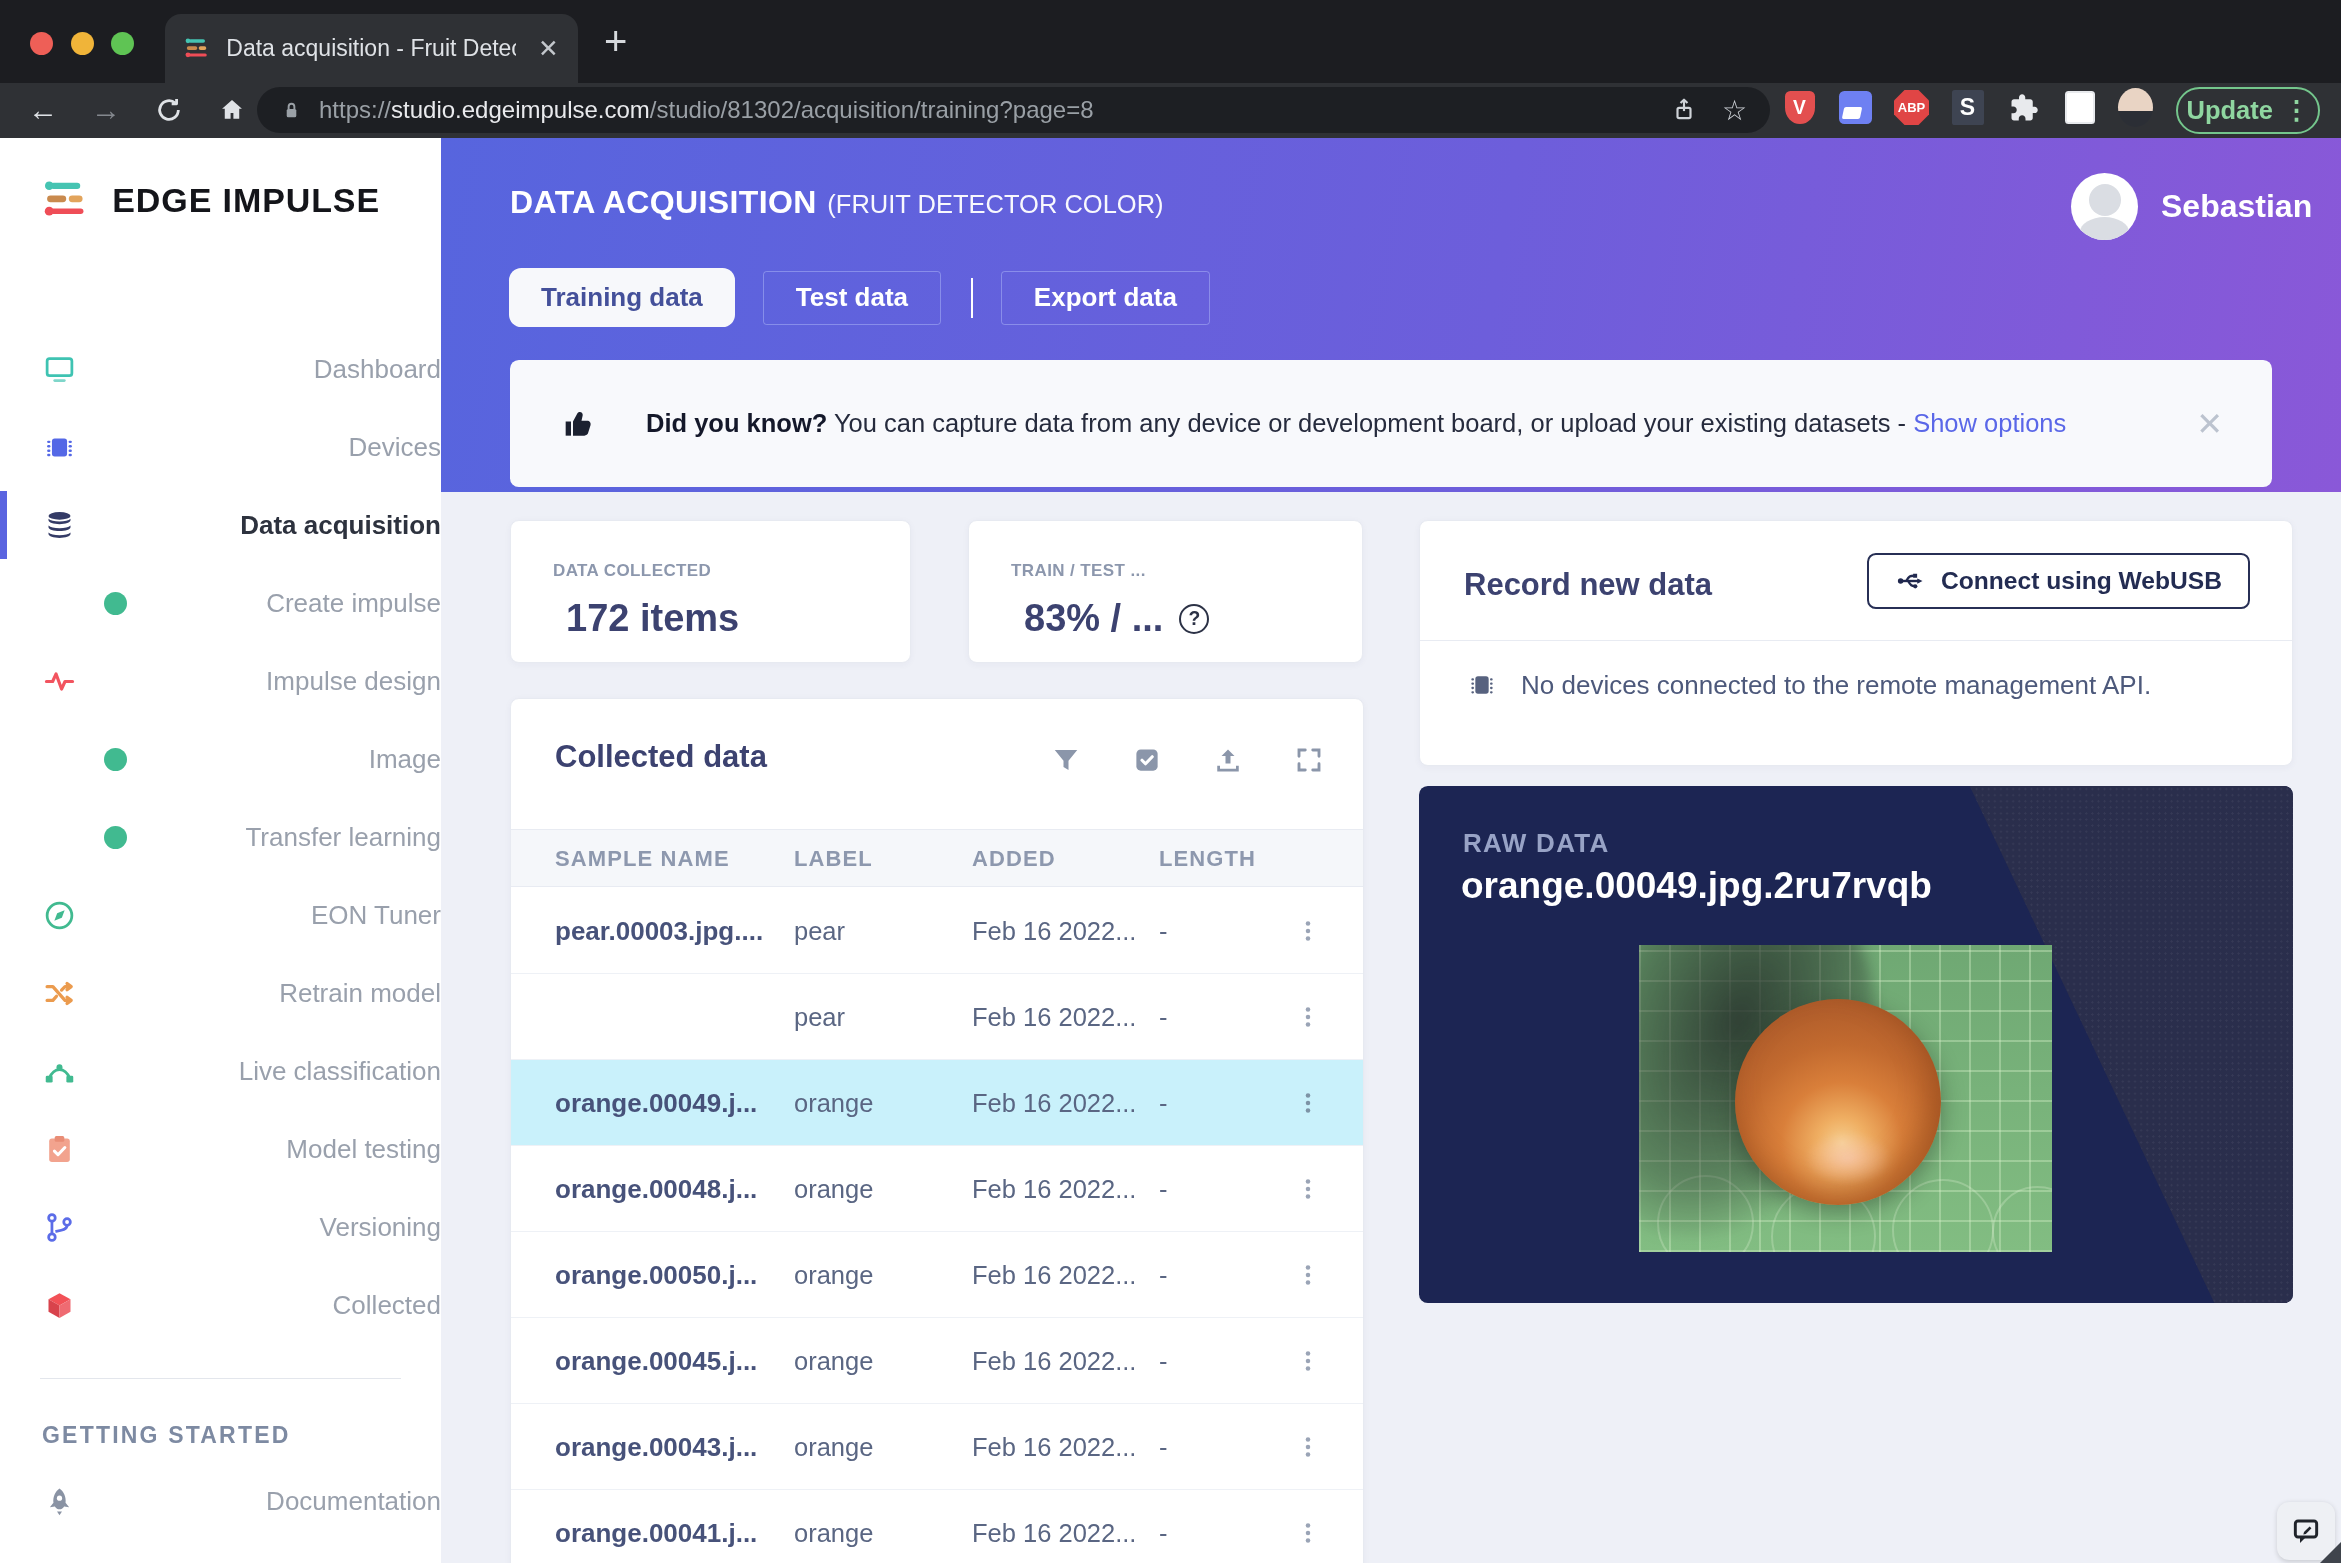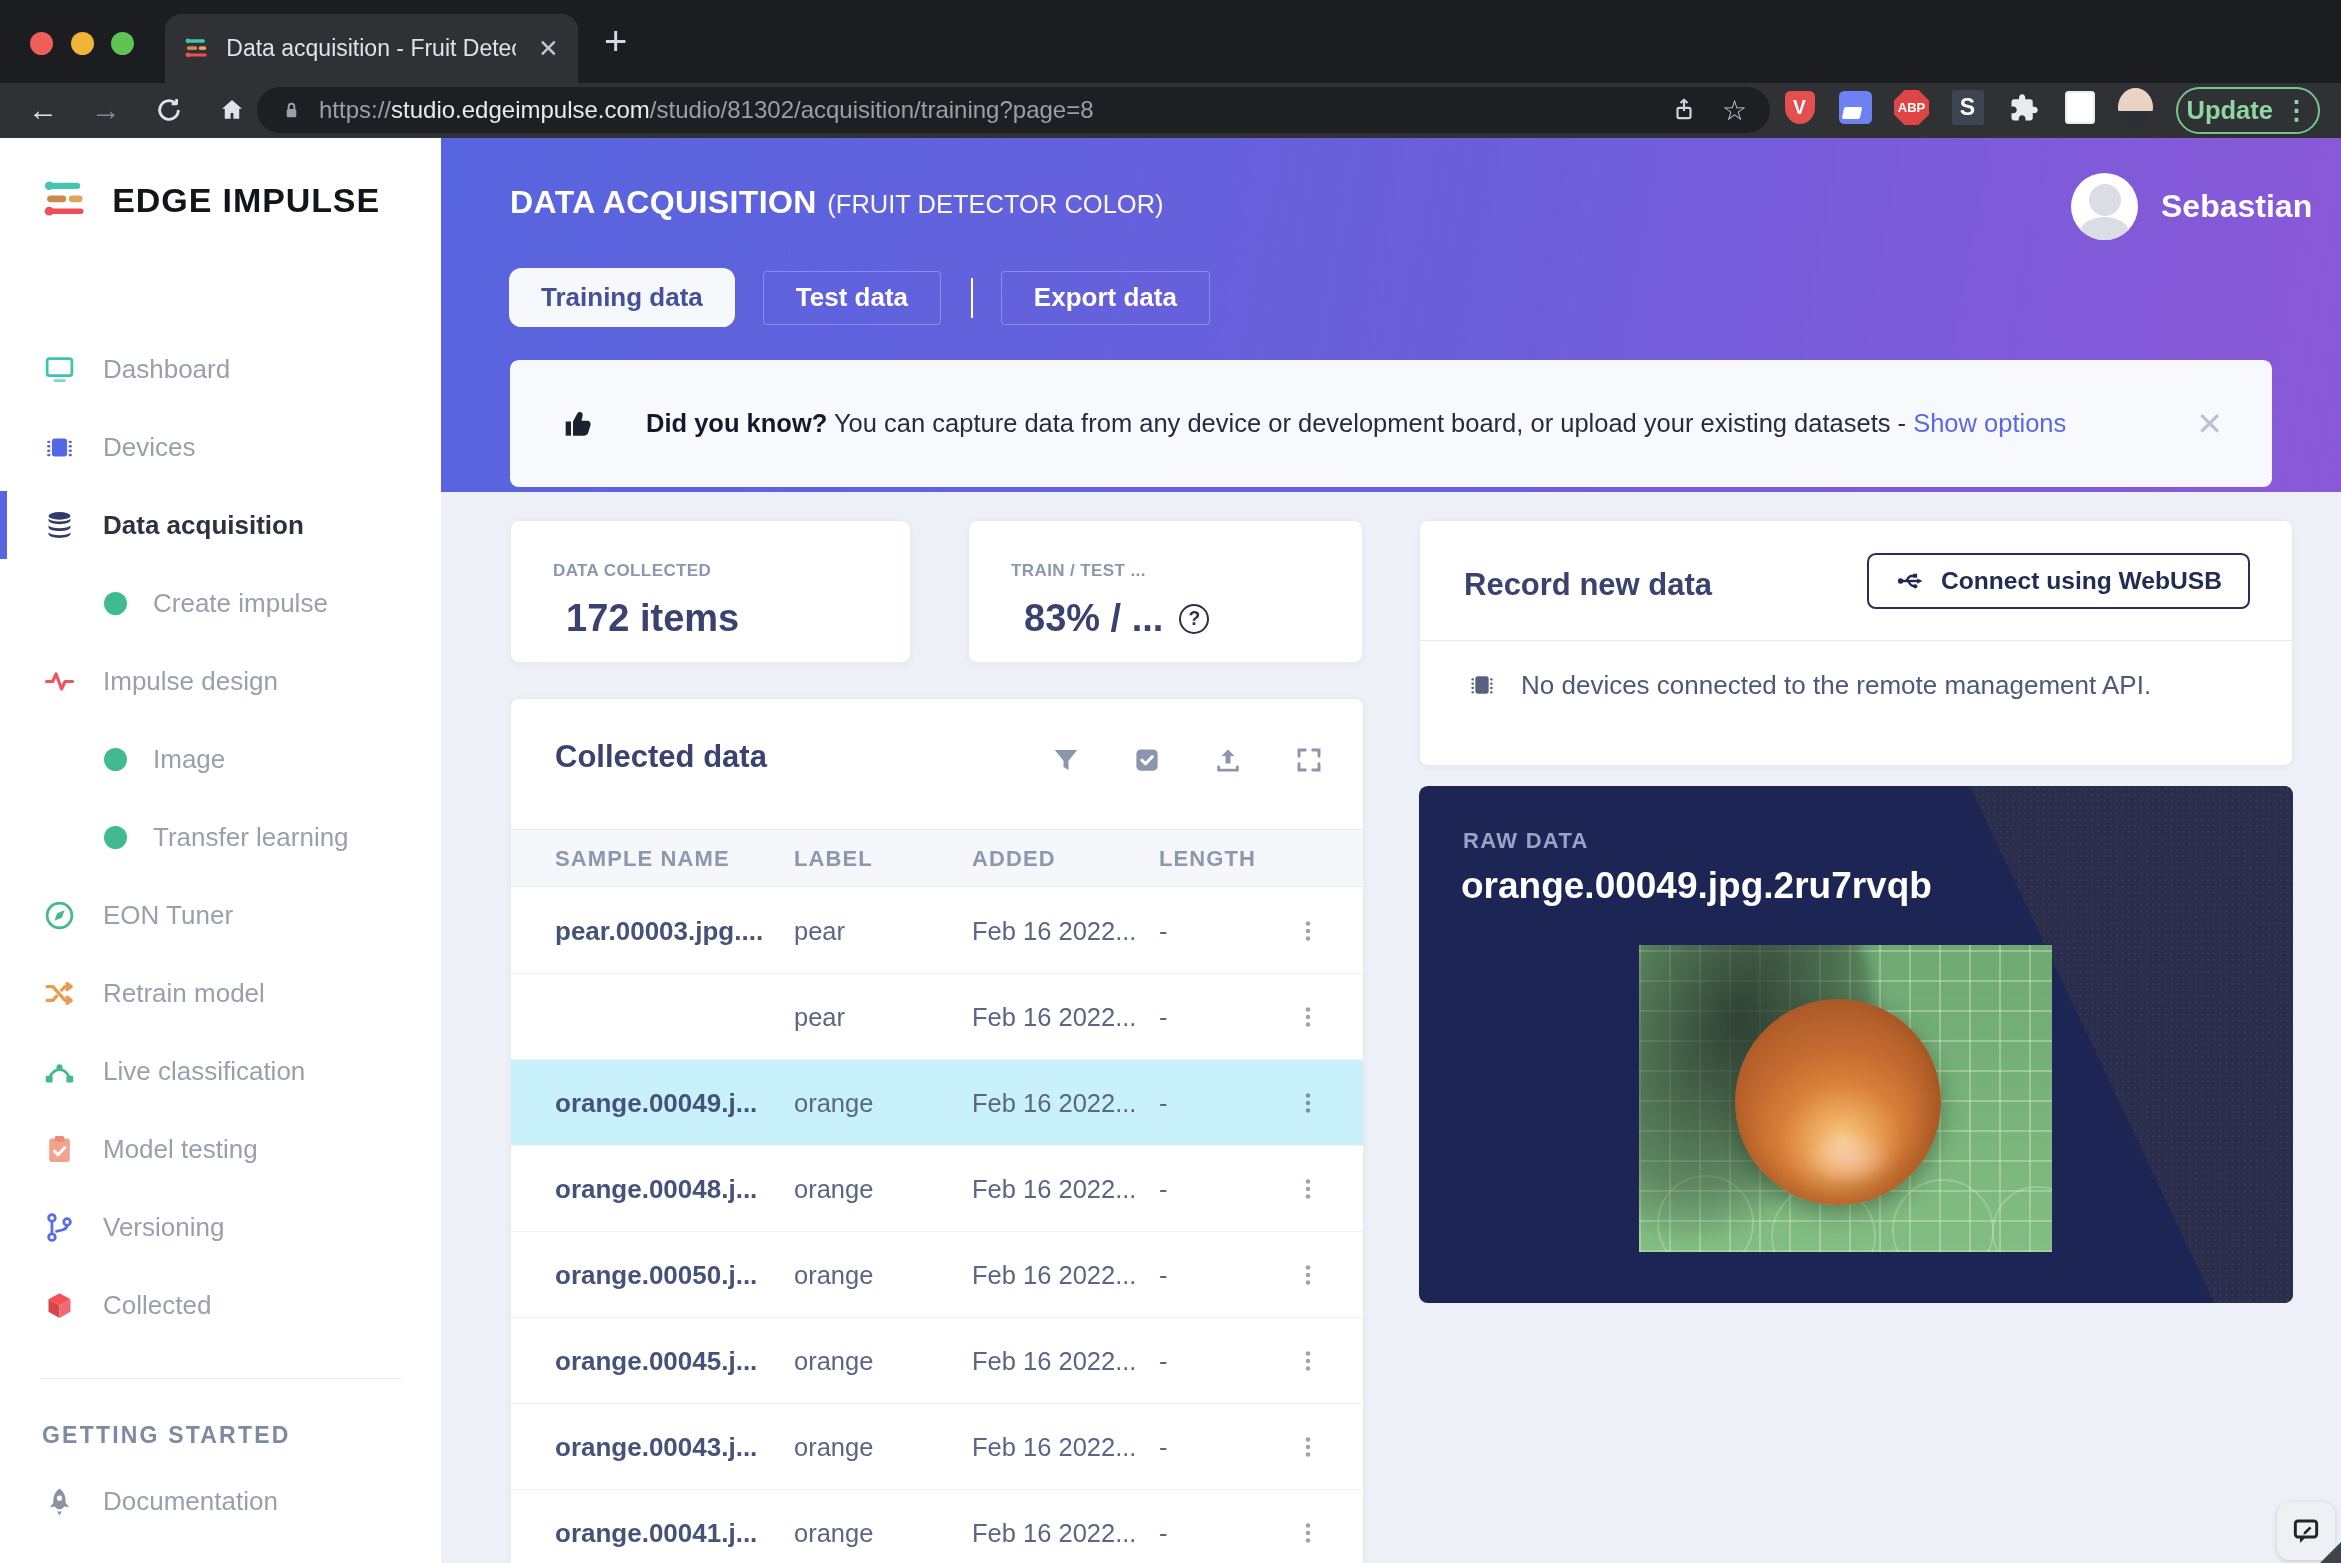--- a/index.html
+++ b/index.html
@@ -47,21 +47,21 @@
   .update { position:absolute; left:2176px; top:4.4px; width:144px; height:47px; border:2.2px solid #74c68c;
             border-radius:24.6px; display:flex; align-items:center; justify-content:center; gap:10.5px;
             color:#8fd6a0; font-size:25.5px; font-weight:600; }
   .update .dots { font-size:26px; letter-spacing:0; }
 
   
   .sidebar { position:absolute; left:0; top:138px; width:441px; height:1426px; background:#ffffff; }
   .logo { position:absolute; left:42px; top:37px; display:flex; align-items:center; gap:19.3px; }
   .logo-text { font-size:34px; font-weight:800; letter-spacing:0.9px; color:#14151a; }
   .nav { position:absolute; left:0; top:192px; width:100%; }
-  .nav-item { position:relative; height:78px; display:flex; align-items:center; padding-left:42px; gap:26px; cursor:pointer; }
+  .nav-item { position:relative; height:78px; display:flex; align-items:center; padding-left:42px; gap:26px; cursor:pointer;justify-content:space-between; }
   .nav-item .nlabel { font-size:26px; color:#99a0ac; }
   .nav-item.active .nlabel { color:#2d323e; font-weight:600; }
   .nav-item.active:before { content:""; position:absolute; left:0; top:5.3px; bottom:5.3px; width:7px; background:#5a64e0; }
   .nicon { width:35px; display:flex; justify-content:center; }
   .nicon svg { width:33px; height:33px; display:block; }
   .nav-item.sub { padding-left:104px; }
   .dot { width:23px; height:23px; border-radius:50%; background:#41ba90; }
   .sb-divider { position:absolute; left:40px; right:40px; top:1240px; height:0.9px; background:#e3e6ec; }
   .nav2 { position:absolute; left:0; top:1270px; width:100%; }
   .sb-section { padding-left:42px; height:54px; display:flex; align-items:center;
@@ -130,21 +130,21 @@
   .rec-div { position:absolute; left:0; top:119px; width:100%; height:0.9px; background:#e8ebf2; }
   .rec-msg { position:absolute; left:46px; top:148px; display:flex; align-items:center; gap:23px; }
   .rec-msg-text { font-size:26px; color:#4d597b; }
 
   .raw { position:absolute; left:1419px; top:786px; width:874px; height:517px; background:#1c2553;
          border-radius:8.8px; overflow:hidden; }
   .raw-diag { position:absolute; inset:0; clip-path:polygon(63% 0,100% 0,100% 100%,91% 100%);
               background-color:#2a2e4c;
               background-image:radial-gradient(rgba(255,255,255,0.055) 1.1px, transparent 1.1px);
               background-size:6.1px 6.1px; }
-  .raw-label { position:absolute; left:44px; top:42px; font-size:22px; font-weight:700;
+  .raw-label { position:absolute; left:44px; top:42px; font-size:26px; font-weight:700;
                letter-spacing:1.3px; color:#98a3c6; }
   .raw-name { position:absolute; left:42px; top:79px; font-size:37px; font-weight:700; color:#fff; }
   .photo { position:absolute; left:220px; top:159px; width:413px; height:307px; overflow:hidden;
            background-color:#78b47a;
            background-image:
              repeating-linear-gradient(0deg, rgba(213,240,200,0.38) 0 1.8px, transparent 1.8px 30px),
              repeating-linear-gradient(90deg, rgba(213,240,200,0.38) 0 1.8px, transparent 1.8px 30px),
              linear-gradient(180deg,#6fa873,#82bd82); }
   .ph-shadow { position:absolute; left:-61px; top:-79px; width:290px; height:378px; border-radius:50%;
                background:radial-gradient(ellipse at 50% 40%, rgba(35,44,40,0.85), rgba(35,44,40,0.35) 55%, transparent 75%);

